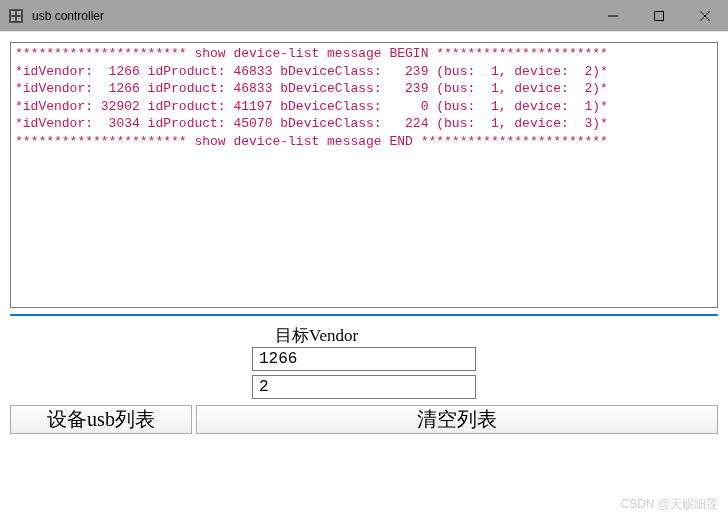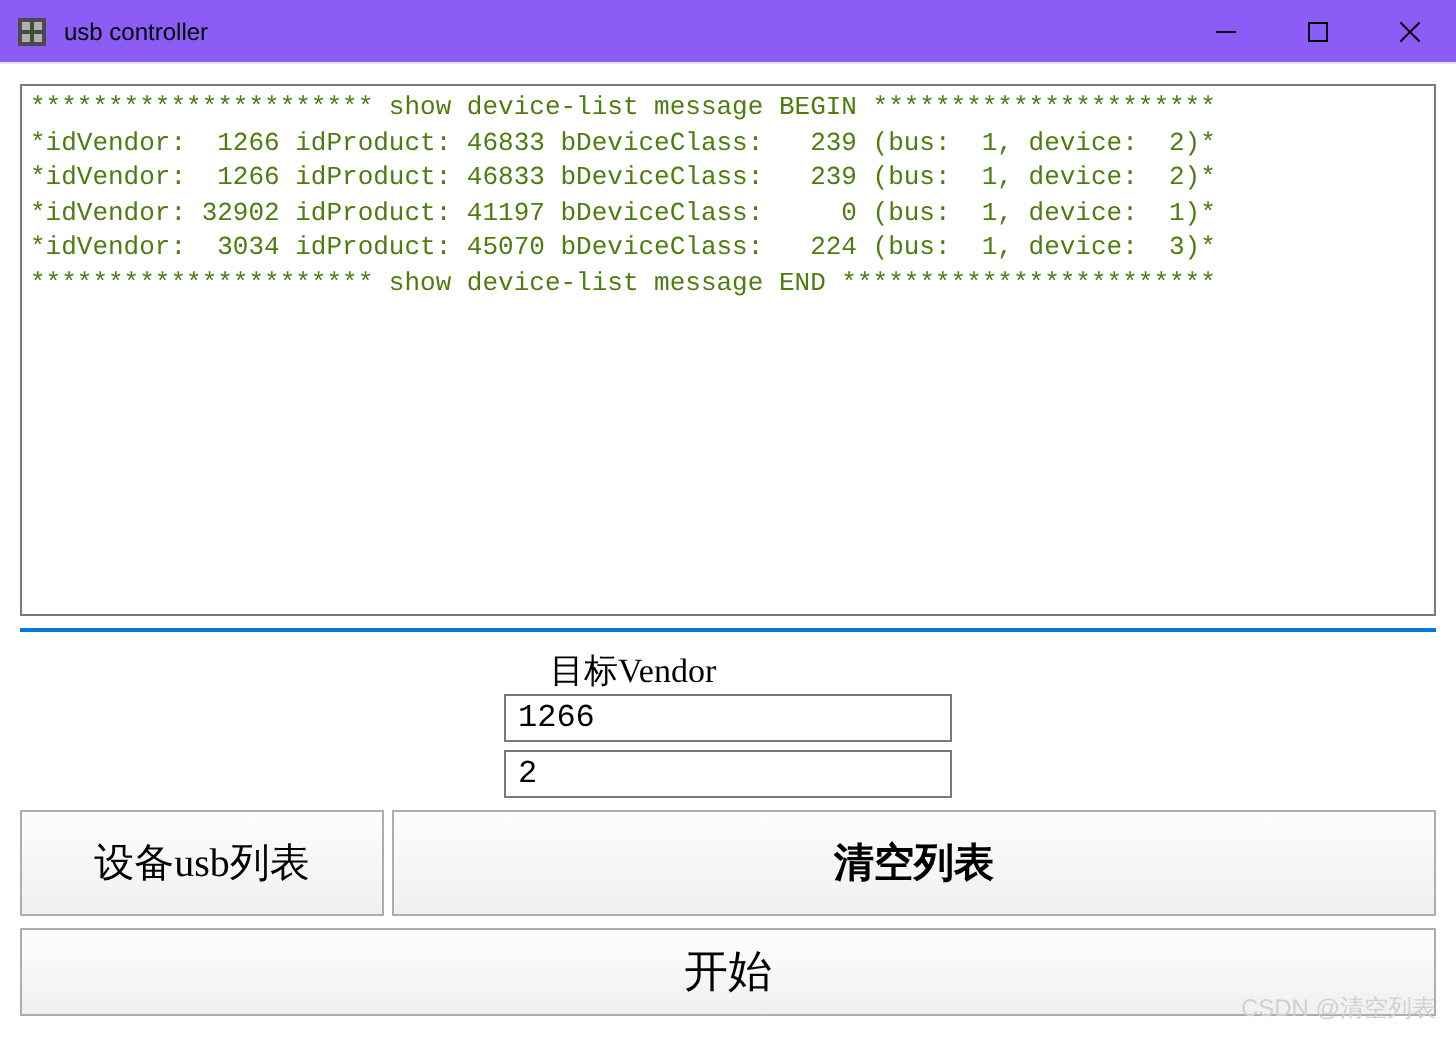--- a/index.html
+++ b/index.html
@@ -5,21 +5,21 @@
     * { box-sizing: border-box; margin: 0; padding: 0; }
     body {
       width: 728px;
       height: 519px;
       background: #ffffff;
       font-family: "Segoe UI", Tahoma, sans-serif;
       overflow: hidden;
     }
     .titlebar {
       height: 32px;
-      background: #8b5cf6;
+      background: #a3a3a3;
       border-bottom: 1px solid #e5e5e5;
       display: flex;
       align-items: center;
       padding-left: 8px;
     }
     .app-icon {
       width: 16px;
       height: 16px;
       margin-right: 8px;
       display: inline-flex;
@@ -54,21 +54,21 @@
     .log-area {
       border: 1px solid #7a7a7a;
       background: #ffffff;
       font-family: "Consolas", "Courier New", monospace;
       font-size: 13px;
       line-height: 1.35;
       padding: 2px 4px;
       white-space: pre;
       overflow: hidden;
       height: 266px;
-      color: #4d7c0f;
+      color: #be185d;
     }
     .separator {
       height: 2px;
       background: #0078d7;
       margin: 6px 0 8px 0;
     }
     .form-row {
       display: flex;
       align-items: center;
       margin-bottom: 4px;
@@ -94,27 +94,27 @@
     .button-row {
       display: flex;
       gap: 4px;
       margin-top: 2px;
     }
     .btn {
       border: 1px solid #adadad;
       background: linear-gradient(#fdfdfd, #f0f0f0);
       font-size: 20px;
       font-family: "SimSun", "Microsoft YaHei", serif;
-      padding: 12px 8px;
+      padding: 0 8px;
       cursor: pointer;
       text-align: center;
       color: #000;
     }
     .btn-list { width: 182px; }
-    .btn-clear { flex: 1; font-weight: bold; }
+    .btn-clear { flex: 1; }
     .btn-start {
       width: 100%;
       margin-top: 6px;
       font-size: 22px;
       padding: 6px;
     }
     .watermark {
       position: absolute;
       right: 10px;
       bottom: 6px;
@@ -174,16 +174,15 @@
 
   <div class="form-row">
     <input class="form-input" type="text" value="2" style="">
   </div>
 
   <div class="button-row">
     <button class="btn btn-list">设备usb列表</button>
     <button class="btn btn-clear">清空列表</button>
   </div>
 
-  <button class="btn btn-start">开始</button>
 </div>
 
-<div class="watermark">CSDN @清空列表</div>
+<div class="watermark">CSDN @天赐细莲</div>
 
 </body></html>

